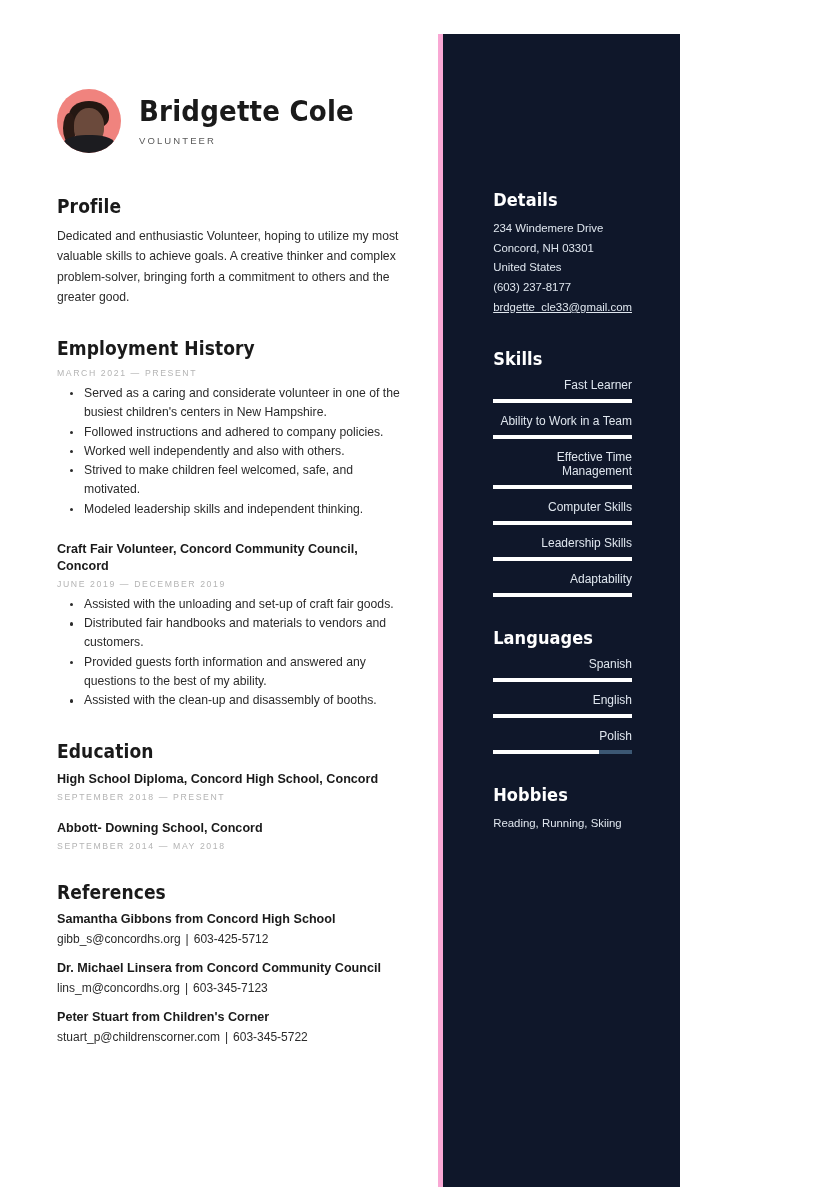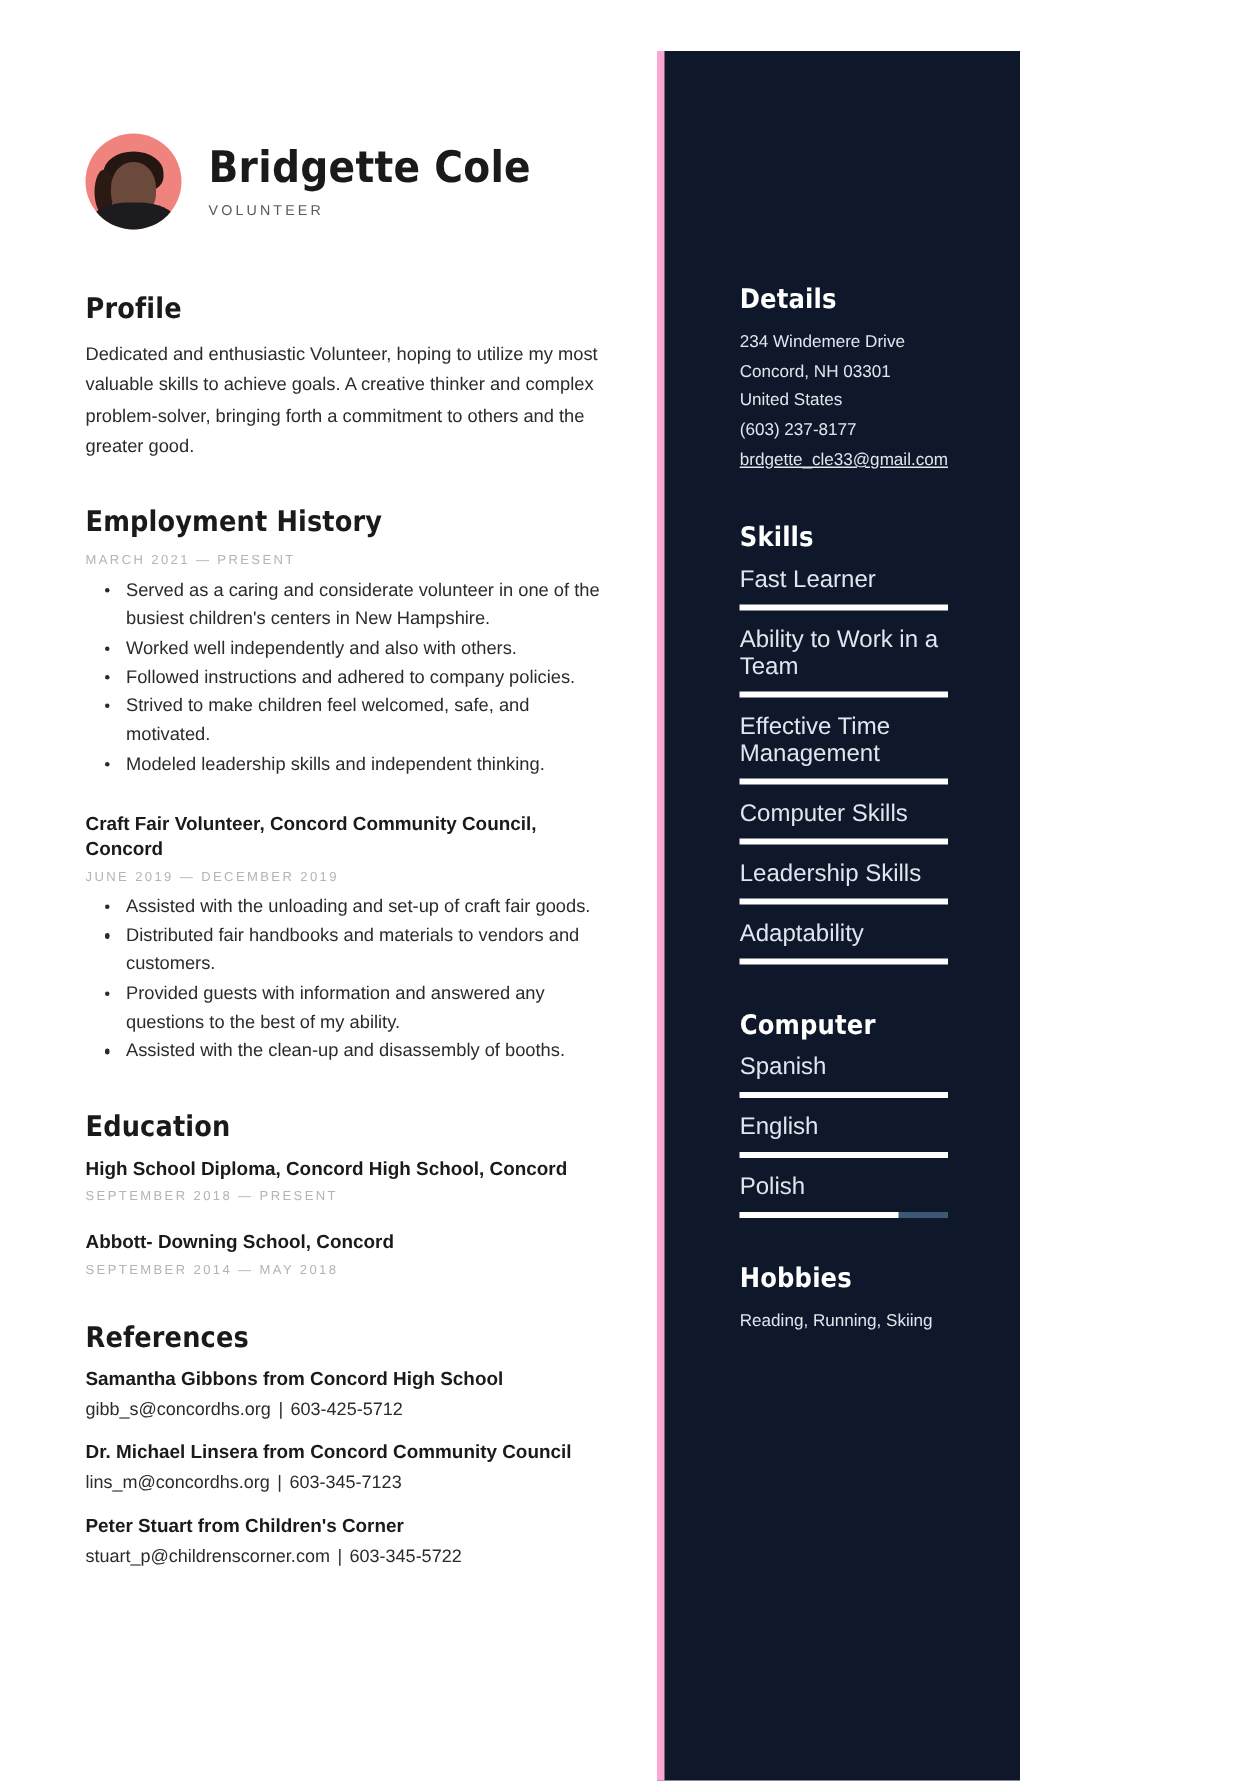--- a/index.html
+++ b/index.html
@@ -120,21 +120,21 @@
     font-size: 18px; font-weight: 700; color: #ffffff;
     margin-bottom: 9px; letter-spacing: 0.1px;
   }
 
   .side-block { margin-bottom: 30px; }
 
   .detail-line { font-size: 11.4px; line-height: 1.73; color: #dfe6ee; }
   .detail-line.link { text-decoration: underline; }
 
   .bar-item { margin-bottom: 11px; }
-  .bar-label { font-size: 16px; color: #dfe6ee; margin-bottom: 7px; }
+  .bar-label { font-size: 12px; color: #dfe6ee; margin-bottom: 7px; text-align: right; }
   .bar-track {
     width: 100%; height: 4px; background: #3c5874; position: relative;
   }
   .bar-fill { height: 100%; background: #ffffff; }
 
   .hobbies-text { font-size: 11.4px; color: #dfe6ee; line-height: 1.6; }
 </style>
 </head>
 <body>
 
@@ -160,34 +160,34 @@
       <div class="profile-text">Dedicated and enthusiastic Volunteer, hoping to utilize my most valuable skills to achieve goals. A creative thinker and complex problem-solver, bringing forth a commitment to others and the greater good.</div>
     </div>
 
     <div class="block">
       <h2 class="section">Employment History</h2>
 
       <div class="entry">
         <div class="entry-date">MARCH 2021 — PRESENT</div>
         <ul class="bullets">
           <li>Served as a caring and considerate volunteer in one of the busiest children's centers in New Hampshire.</li>
+          <li>Followed instructions and adhered to company policies.</li>
           <li>Worked well independently and also with others.</li>
-          <li>Followed instructions and adhered to company policies.</li>
           <li>Strived to make children feel welcomed, safe, and motivated.</li>
           <li>Modeled leadership skills and independent thinking.</li>
         </ul>
       </div>
 
       <div class="entry" style="margin-top:22px;">
         <div class="entry-title">Craft Fair Volunteer, Concord Community Council, Concord</div>
         <div class="entry-date">JUNE 2019 — DECEMBER 2019</div>
         <ul class="bullets">
           <li>Assisted with the unloading and set-up of craft fair goods.</li>
           <li>Distributed fair handbooks and materials to vendors and customers.</li>
-          <li>Provided guests with information and answered any questions to the best of my ability.</li>
+          <li>Provided guests forth information and answered any questions to the best of my ability.</li>
           <li>Assisted with the clean-up and disassembly of booths.</li>
         </ul>
       </div>
     </div>
 
     <div class="block">
       <h2 class="section">Education</h2>
 
       <div class="edu-entry">
         <div class="entry-title">High School Diploma, Concord High School, Concord</div>
@@ -273,21 +273,21 @@
       </div>
       <div class="bar-item">
         <div class="bar-label">Adaptability</div>
         <div class="bar-track">
           <div class="bar-fill" style="width: 100%;"></div>
         </div>
       </div>
     </div>
 
     <div class="side-block">
-      <h2 class="side-section">Computer</h2>
+      <h2 class="side-section">Languages</h2>
 
       <div class="bar-item">
         <div class="bar-label">Spanish</div>
         <div class="bar-track">
           <div class="bar-fill" style="width: 100%;"></div>
         </div>
       </div>
       <div class="bar-item">
         <div class="bar-label">English</div>
         <div class="bar-track">

